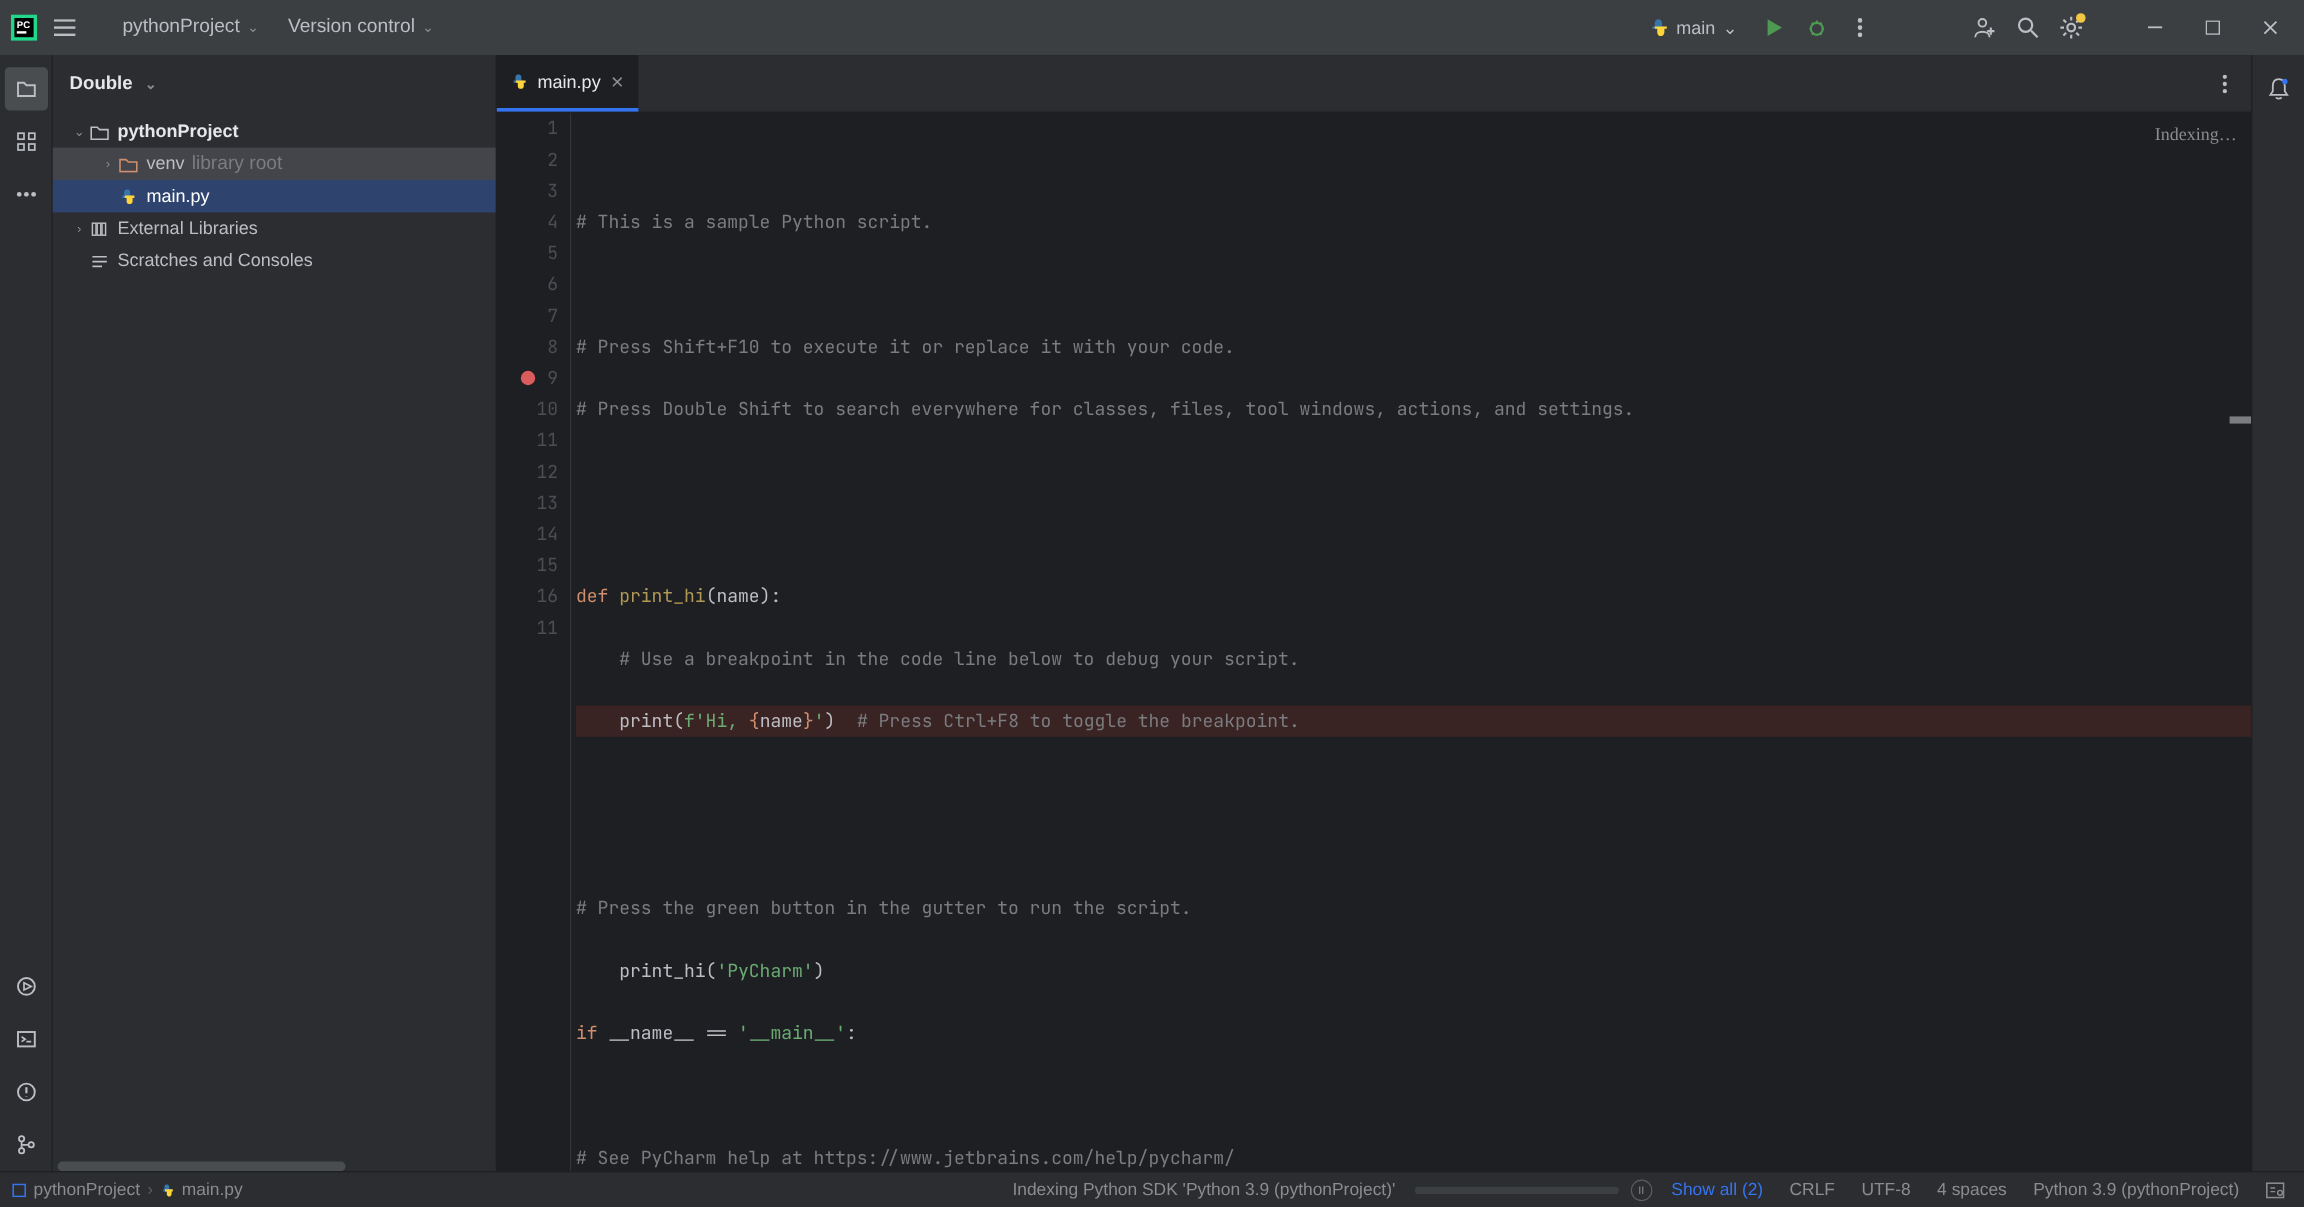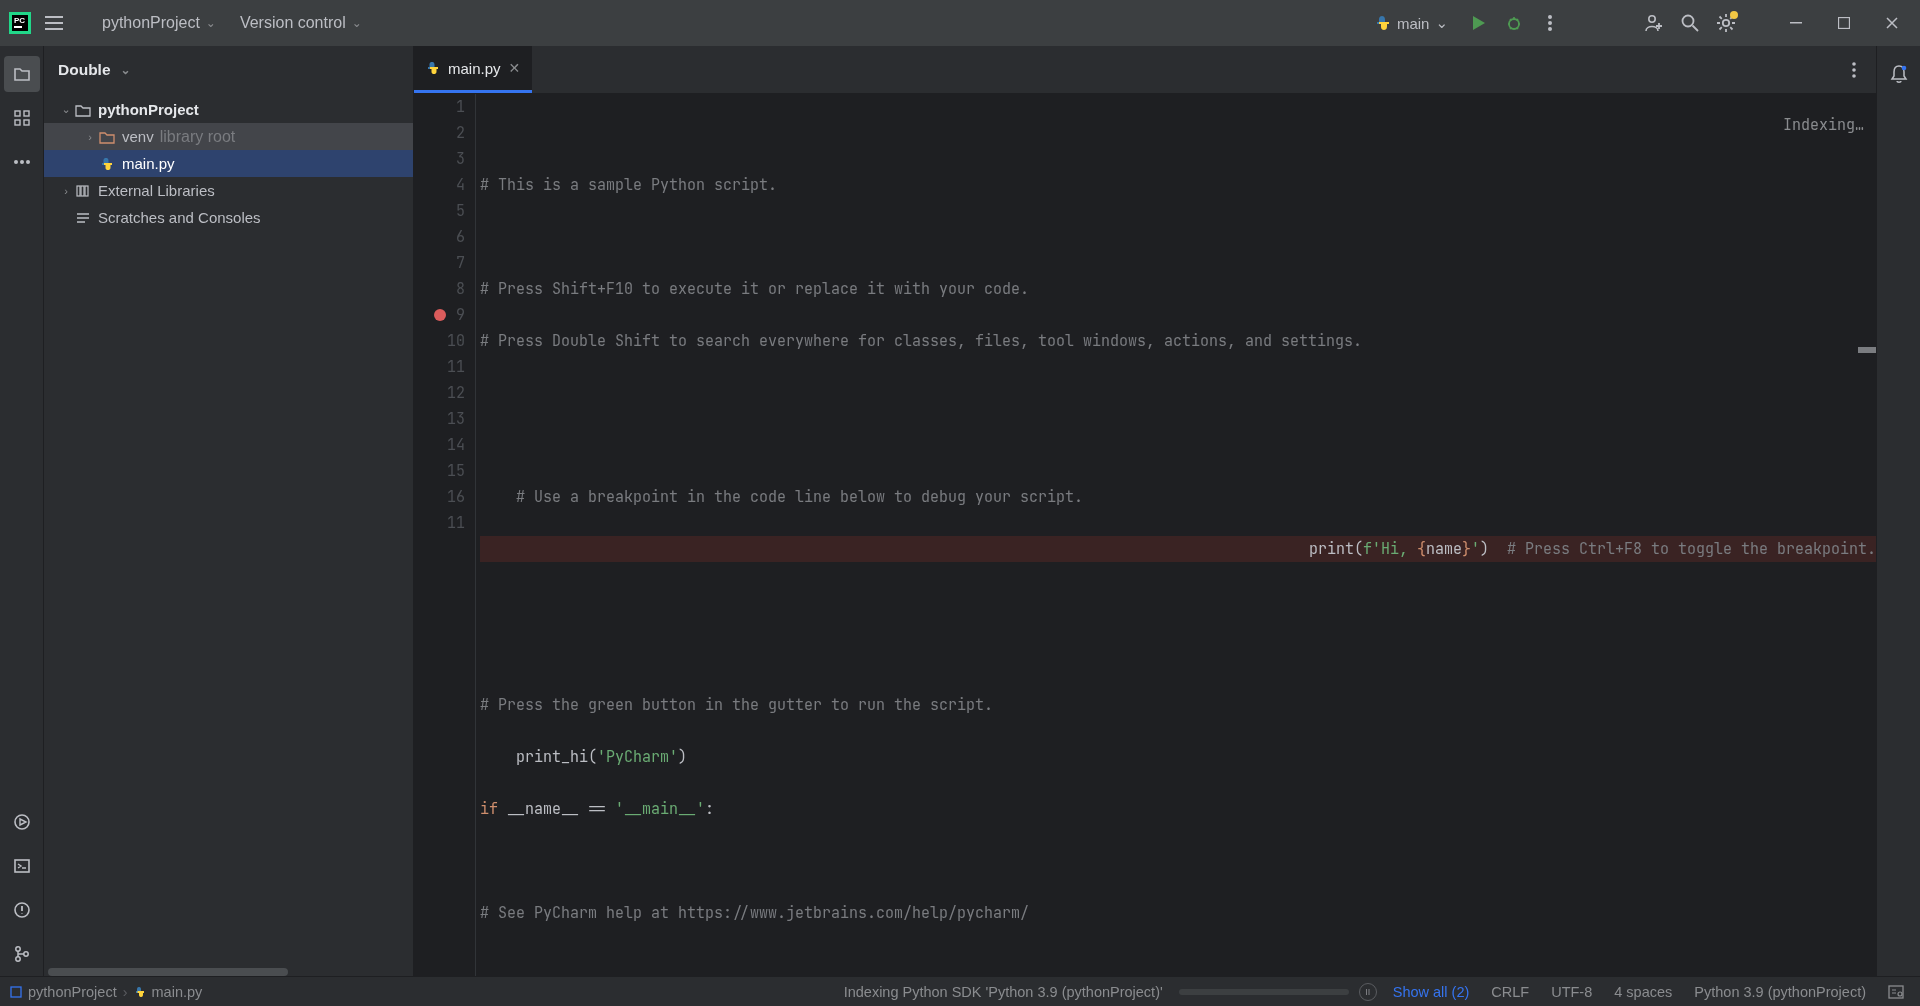--- a/index.html
+++ b/index.html
@@ -62,27 +62,27 @@
   .etab-row .spacer { flex: 1; }
   .etab-row .tab-actions { display: flex; align-items: center; gap: 6px; padding-right: 8px; }
 
   
   .code-area { flex: 1; display: flex; position: relative; min-height: 0; }
   .gutter { width: 62px; background: #1e1f22; font-family: "JetBrains Mono","Consolas",monospace; font-size: 15px; color: #4b4e53; text-align: right; padding-top: 0; border-right: 1px solid #313438; position: relative; }
   .gutter .ln { height: 26px; line-height: 26px; padding-right: 10px; position: relative; }
   .gutter .bp { position: absolute; left: 20px; top: 50%; transform: translateY(-50%); width: 12px; height: 12px; background: #db5c5c; border-radius: 50%; }
   .code { flex: 1; font-family: "JetBrains Mono","Consolas",monospace; font-size: 15px; line-height: 26px; color: #bcbec4; white-space: pre; padding-left: 4px; position: relative; overflow: hidden; }
   .code .row { height: 26px; }
-  .code .row.bpline { background: #3a2323; text-align: right; }
+  .code .row.bpline { background: #3a2323; }
   .c-cmt { color: #7a7c80; }
   .c-kw  { color: #cf8e6d; }
   .c-fn  { color: #b09954; }
   .c-str { color: #6aab73; }
   .c-pl  { color: #bcbec4; }
-  .indexing-hint { position: absolute; right: 12px; top: 18px; color: #8a8c8f; font-size: 15px; }
+  .indexing-hint { position: absolute; right: 12px; top: 6px; color: #8a8c8f; font-size: 15px; font-family: Liberation Serif, serif; }
   .right-marker { position: absolute; right: 0; top: 253px; width: 18px; height: 6px; background: #7a7c80; }
 
   
   .rightstrip { width: 44px; background: #2b2d30; display: flex; flex-direction: column; align-items: center; padding-top: 6px; border-left: 1px solid #1e1f22; }
   .rightstrip .ts-btn { width: 36px; height: 36px; margin: 4px 0; display: flex; align-items: center; justify-content: center; cursor: pointer; color: #bcbec4; }
 
   
   .status { height: 30px; background: #2b2d30; display: flex; align-items: center; font-size: 14.5px; color: #8a8c8f; border-top: 1px solid #1e1f22; padding: 0 10px; gap: 10px; }
   .status .crumb { display: flex; align-items: center; gap: 6px; }
   .status .crumb .sep { color: #5a5c60; }
@@ -355,20 +355,21 @@
       </div>
       <div class="code">
         <div class="indexing-hint">Indexing…</div>
         <div class="right-marker"></div>
 <div class="row"><span class="c-cmt"># This is a sample Python script.</span></div>
 <div class="row"></div>
 <div class="row"><span class="c-cmt"># Press Shift+F10 to execute it or replace it with your code.</span></div>
 <div class="row"><span class="c-cmt"># Press Double Shift to search everywhere for classes, files, tool windows, actions, and settings.</span></div>
 <div class="row"></div>
 <div class="row"></div>
+<div class="row"><span class="c-kw">def </span><span class="c-fn">print_hi</span><span class="c-pl">(name):</span></div>
 <div class="row"><span class="c-cmt">    # Use a breakpoint in the code line below to debug your script.</span></div>
 <div class="row bpline"><span class="c-pl">    print(</span><span class="c-str">f'Hi, </span><span class="c-kw">{</span><span class="c-pl">name</span><span class="c-kw">}</span><span class="c-str">'</span><span class="c-pl">)</span><span class="c-cmt">  # Press Ctrl+F8 to toggle the breakpoint.</span></div>
 <div class="row"></div>
 <div class="row"></div>
 <div class="row"><span class="c-cmt"># Press the green button in the gutter to run the script.</span></div>
 <div class="row"><span class="c-pl">    print_hi(</span><span class="c-str">'PyCharm'</span><span class="c-pl">)</span></div>
 <div class="row"><span class="c-kw">if </span><span class="c-pl">__name__ == </span><span class="c-str">'__main__'</span><span class="c-pl">:</span></div>
 <div class="row"></div>
 <div class="row"><span class="c-cmt"># See PyCharm help at https://www.jetbrains.com/help/pycharm/</span></div>
 

